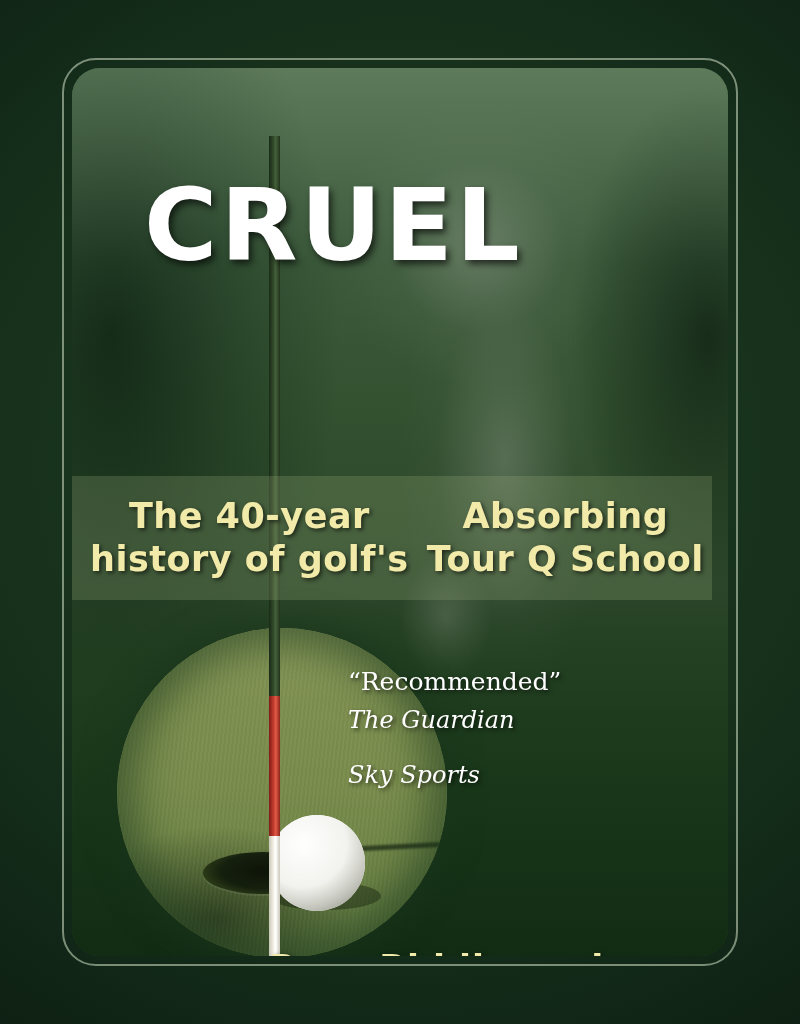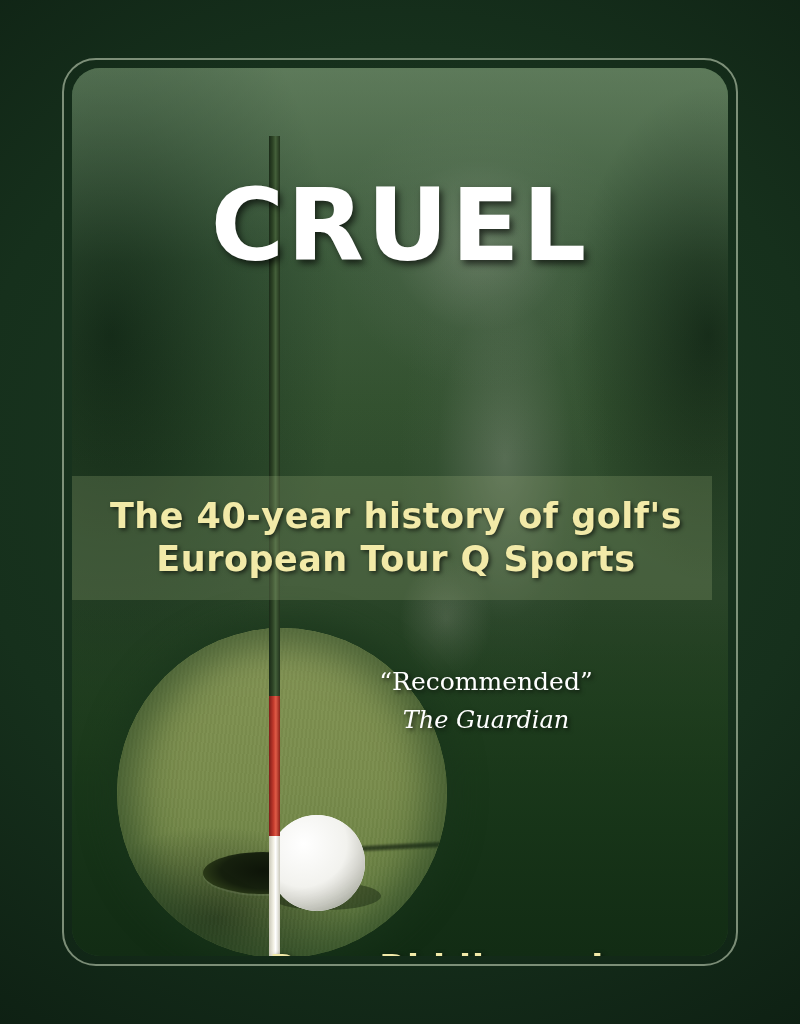--- a/index.html
+++ b/index.html
@@ -168,21 +168,21 @@
     height: 120px;
     background: linear-gradient(90deg, #c9c7b8 0%, #f4f2e6 42%, #ffffff 60%, #cbc9bb 100%);
   }
 
   
   .title-wrap {
     position: absolute;
     left: 72px;
     right: 72px;
     top: 110px;
-    text-align: center;
+    text-align: left;
     z-index: 5;
   }
   .title-line {
     font-family: "DejaVu Sans", sans-serif;
     font-weight: bold;
     color: #ffffff;
     letter-spacing: 3px;
     line-height: 0.95;
     text-shadow: 3px 4px 7px rgba(0,0,0,0.65);
   }
@@ -192,43 +192,42 @@
   
   .subtitle-band {
     position: absolute;
     left: 0;
     right: 16px;
     top: 408px;
     height: 124px;
     background: rgba(150, 170, 120, 0.26);
     z-index: 5;
     display: flex;
-    flex-direction: column;
+    flex-direction: row;
     align-items: center;
     justify-content: center;
     padding-left: 8px;
   }
   .subtitle {
     font-family: "DejaVu Sans", sans-serif;
     font-weight: bold;
     font-size: 35px;
     color: #f2eaa8;
     letter-spacing: 0.5px;
     line-height: 1.22;
     text-align: center;
     text-shadow: 2px 2px 4px rgba(0,0,0,0.6);
   }
 
   
   .quotes {
     position: absolute;
-    right: 92px;
+    right: 80px;
     top: 600px;
     width: 300px;
-    text-align: center;
     z-index: 5;
     color: #ffffff;
   }
   .quote-block { margin-bottom: 26px; }
   .quote-text {
     font-family: "DejaVu Serif", serif;
     font-size: 25px;
     line-height: 1.12;
     text-shadow: 2px 2px 4px rgba(0,0,0,0.65);
   }
@@ -290,31 +289,32 @@
       <div class="fs-red"></div>
       <div class="fs-white"></div>
     </div>
 
     <div class="title-wrap">
       <div class="title-line title-1">CRUEL</div>
     </div>
 
     <div class="subtitle-band">
       <div class="subtitle">The 40-year history of golf's</div>
-      <div class="subtitle">European Tour Q Sports</div>
+      <div class="subtitle">Absorbing Tour Q School</div>
     </div>
 
     <div class="quotes">
       <div class="quote-block">
         <div class="quote-text">“Recommended”</div>
         <div class="quote-source">The Guardian</div>
       </div>
       <div class="quote-block">
       </div>
       <div class="quote-block">
+        <div class="quote-source">Sky Sports</div>
       </div>
     </div>
 
     <div class="author">Ross Biddiscombe</div>
   </div>
 
   <div class="frame-line"></div>
 
 </div>
 

